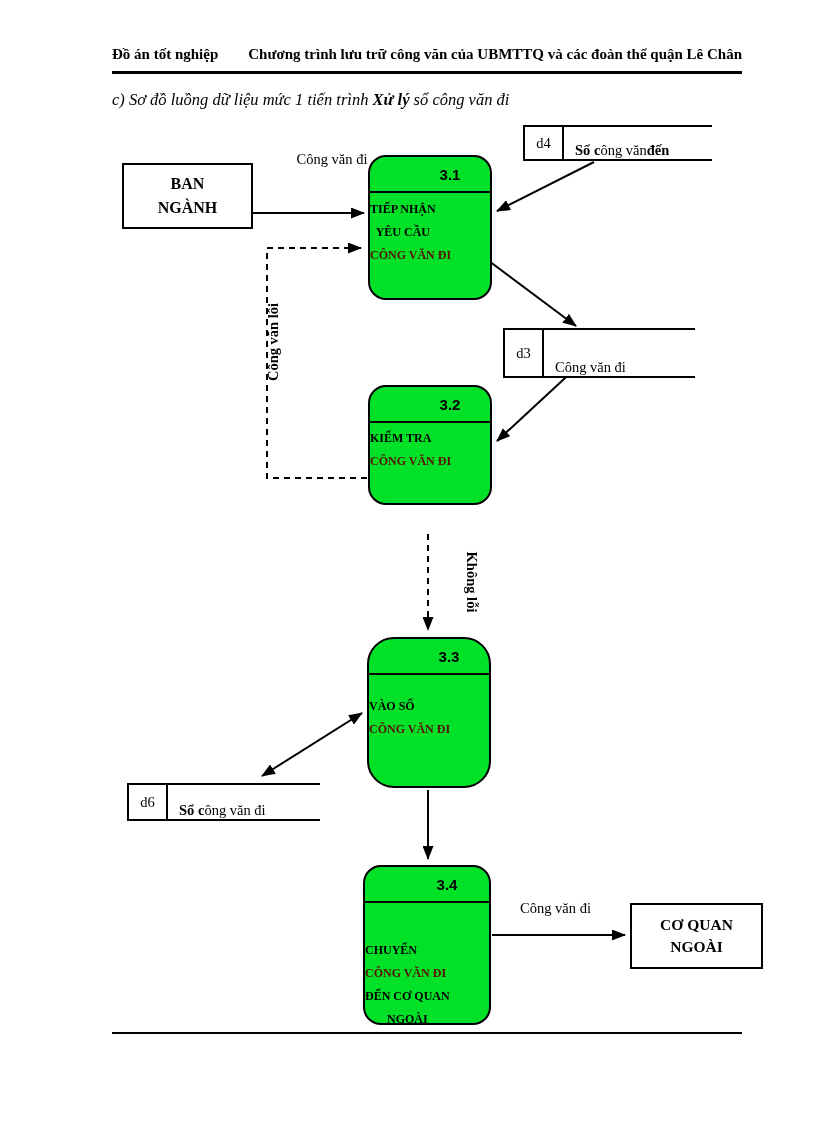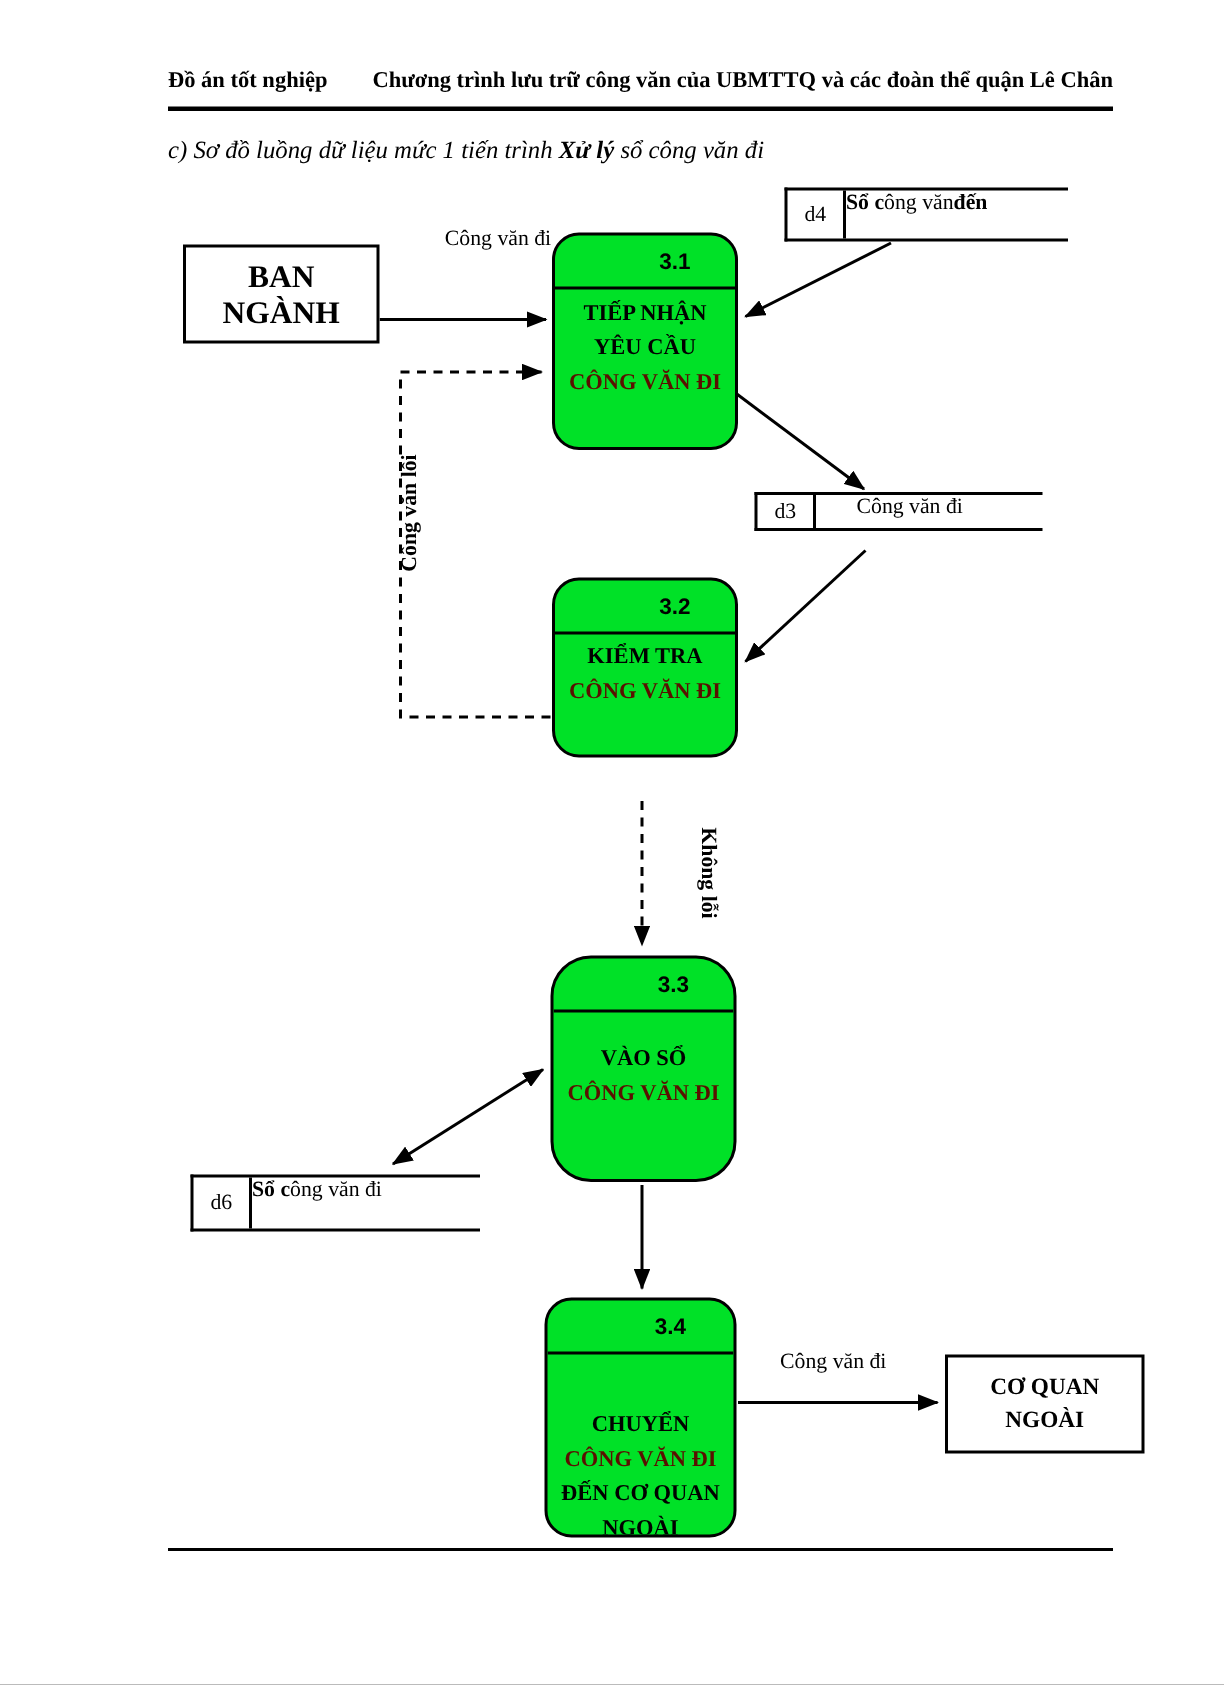--- a/index.html
+++ b/index.html
@@ -21,47 +21,47 @@
     font-weight:bold;font-size:15px;}
   .hdr-line{left:112px;top:71px;width:630px;height:3px;background:var(--line);}
   .doc-title{left:112px;top:90px;width:640px;font-size:16.5px;font-style:italic;}
   .ftr-line{left:112px;top:1032px;width:630px;height:2px;background:var(--line);}
   .ftr-row{left:112px;top:1041px;width:630px;display:flex;justify-content:space-between;
     font-size:15px;font-weight:bold;}
 
   
   .entity{border:2px solid var(--line);background:#fff;display:flex;align-items:center;
     justify-content:center;text-align:center;font-weight:bold;box-sizing:border-box;}
-  .ent-ban{left:122px;top:163px;width:131px;height:66px;font-size:21px;line-height:24px;}
+  .ent-ban{left:122px;top:163px;width:131px;height:66px;font-size:16px;line-height:24px;}
   .ent-cqn{left:630px;top:903px;width:133px;height:66px;font-size:15.5px;line-height:22px;}
 
   
   .process{background:var(--process-fill);border:2.5px solid var(--line);border-radius:18px;
     box-sizing:border-box;display:flex;flex-direction:column;overflow:hidden;}
   .p1{left:368px;top:155px;width:124px;height:145px;}
   .p2{left:368px;top:385px;width:124px;height:120px;}
   .p3{left:367px;top:637px;width:124px;height:151px;border-radius:27px;}
   .p4{left:363px;top:865px;width:128px;height:160px;gap:36px;}
   .p-head{height:34px;flex:0 0 34px;border-bottom:2.5px solid var(--line);
     display:flex;align-items:center;justify-content:center;
     font-family:"Liberation Sans", sans-serif;font-weight:bold;font-size:15px;padding-left:40px;}
-  .p-body{flex:1;display:flex;flex-direction:column;align-items:center;justify-content:center;
-    text-align:center;font-weight:bold;font-size:15px;line-height:23px;}
+  .p-body{flex:1;display:flex;flex-direction:column;align-items:flex-start;justify-content:center;
+    text-align:center;font-weight:bold;font-size:12px;line-height:23px;}
   .p-body.lift{padding-bottom:26px;}
   .p-alt{color:var(--process-text-alt);}
 
   
   .store{border-top:2px solid var(--line);border-bottom:2px solid var(--line);
     border-left:2px solid var(--line);box-sizing:border-box;display:flex;background:#fff;}
   .st-d4{left:523px;top:125px;width:189px;height:36px;}
-  .st-d3{left:503px;top:328px;width:192px;height:26px;gap:27px;}
+  .st-d3{left:503px;top:328px;width:192px;height:50px;}
   .st-d6{left:127px;top:783px;width:193px;height:38px;}
   .store-id{width:37px;flex:0 0 37px;border-right:2px solid var(--line);display:flex;
     align-items:center;justify-content:center;font-size:14.5px;}
-  .store-label{flex:1;display:flex;align-items:flex-start;font-size:14.5px;}
+  .store-label{flex:1;display:flex;align-items:flex-end;padding-left:11px;font-size:14.5px;}
 
   
   .flabel{font-size:14.5px;text-align:center;}
   .fl-top{left:272px;top:151px;width:120px;}
   .fl-out{left:498px;top:900px;width:115px;}
   .fl-rot{font-weight:bold;height:20px;line-height:20px;}
   .fl-err{left:217px;top:332px;width:112px;transform:rotate(-90deg);}
   .fl-ok{left:426px;top:572px;width:92px;transform:rotate(90deg);}
 
   svg.arrows{position:absolute;left:0;top:0;pointer-events:none;}

